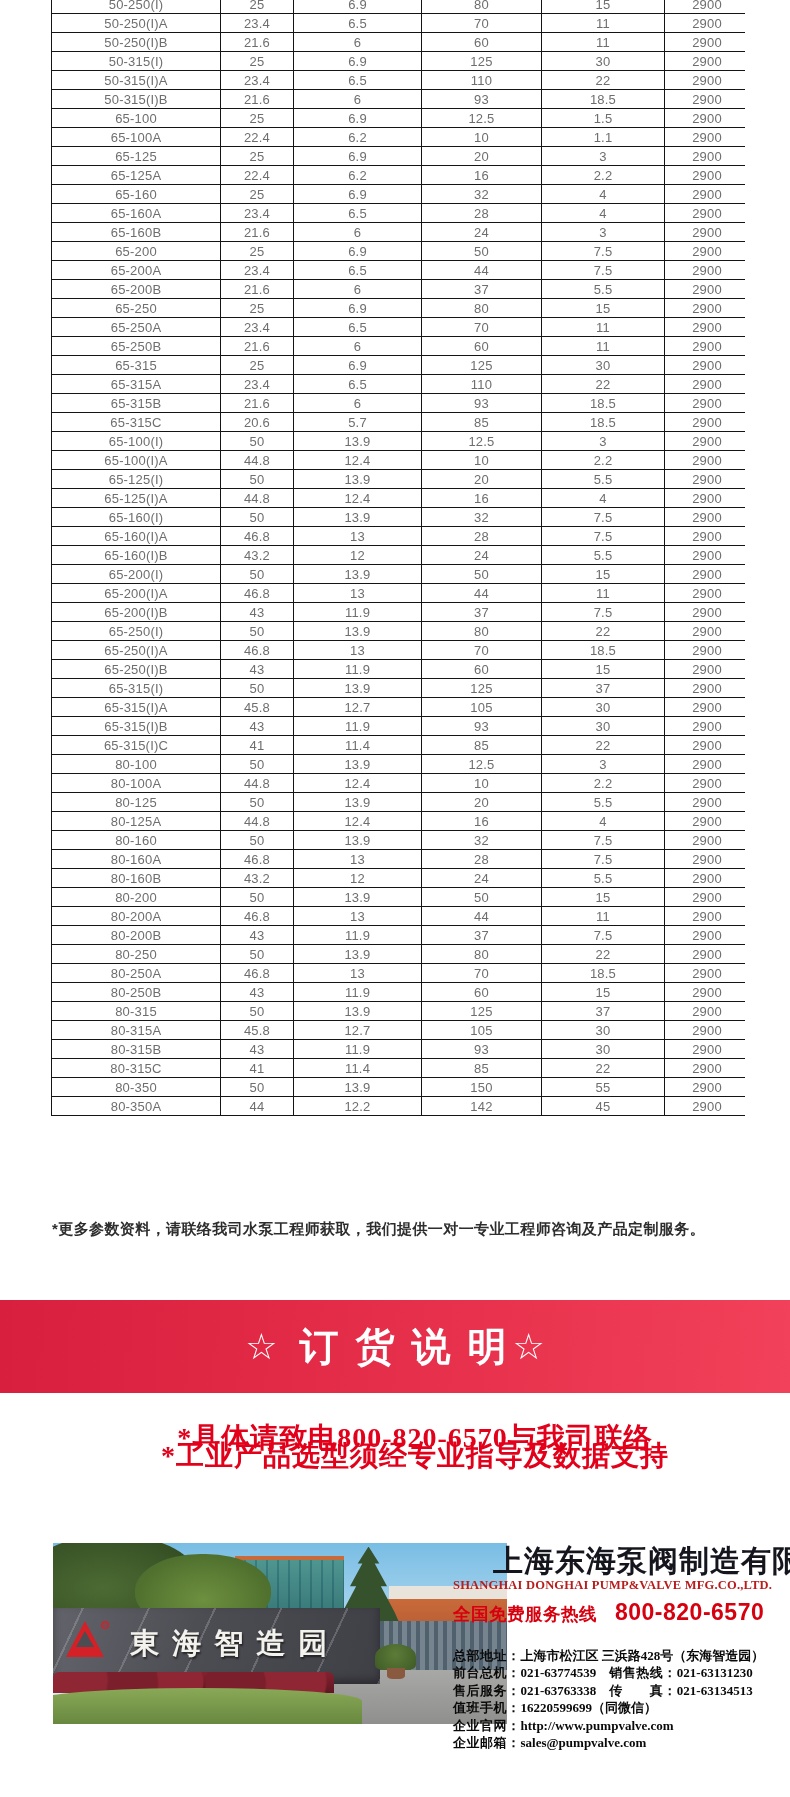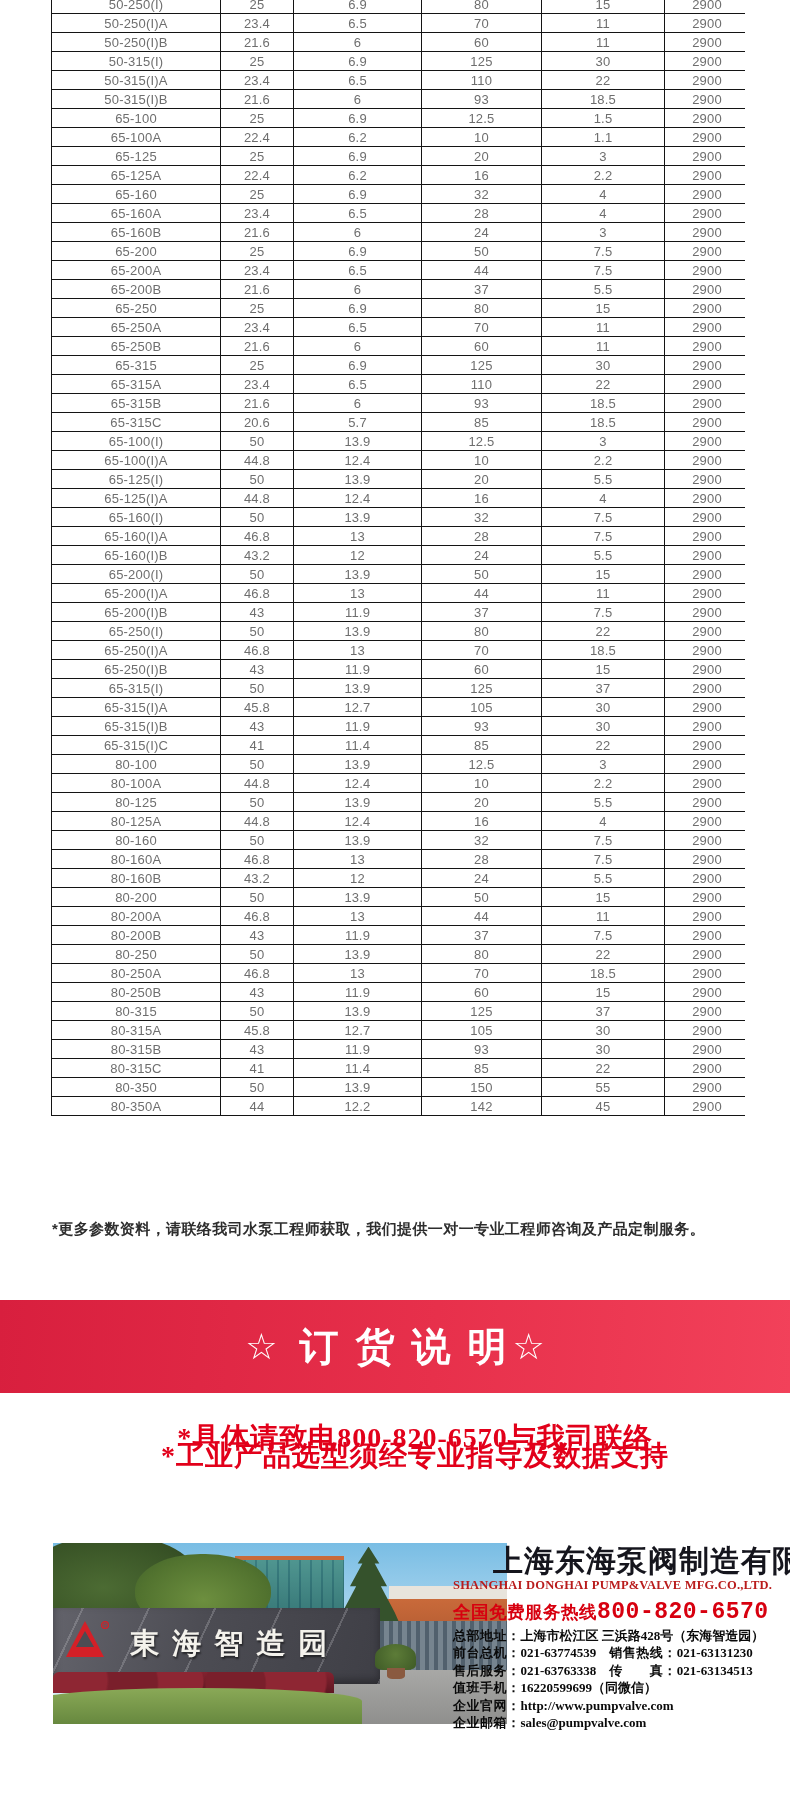--- a/index.html
+++ b/index.html
@@ -75,22 +75,22 @@
   .bush { left:71%; top:56%; width:9%; height:14%; background:radial-gradient(circle at 50% 40%, #5d7c38, #3e5a26); border-radius:50% 50% 20% 20%; }
   .pot { left:73.5%; top:69%; width:4%; height:6%; background:#8a5a40; border-radius:0 0 30% 30%; }
 
   
   .info { position:absolute; left:453px; top:1547px; width:336px; }
   .company-cn { font-size:30px; font-weight:bold; color:#15151d; letter-spacing:1px; white-space:nowrap; line-height:28px;margin-left:40px; }
   .company-en { margin-top:2px; font-family:"Liberation Serif", serif; font-weight:bold;
                 font-size:12.5px; color:#b91c1c; letter-spacing:0.2px; white-space:nowrap; line-height:16px; }
   .hotline { margin-top:7px; display:flex; align-items:baseline; color:#d7000f; white-space:nowrap; line-height:25px; }
   .hotline .hl-label { font-size:17.5px; font-weight:bold; letter-spacing:0.5px; }
-  .hotline .hl-num { margin-left:0; font-family:Liberation Mono, monospace; font-weight:bold; font-size:23px; letter-spacing:0.5px; }
-  .contacts { margin-top:2px; }
+  .hotline .hl-num { margin-left:18px; font-family:Liberation Sans, sans-serif; font-weight:bold; font-size:23px; letter-spacing:0.5px; }
+  .contacts { margin-top:20px; }
   .contact-line { font-family:"Liberation Serif", serif; font-weight:bold; font-size:13px;
                   color:#0a0a0a; line-height:17.4px; white-space:nowrap; }
   .contact-line .pair { margin-right:13px; }
   .contact-line .pair:last-child { margin-right:0; }
   .contact-line .lbl { letter-spacing:0.5px; }
 </style>
 </head>
 <body>
 
 <div class="page">

